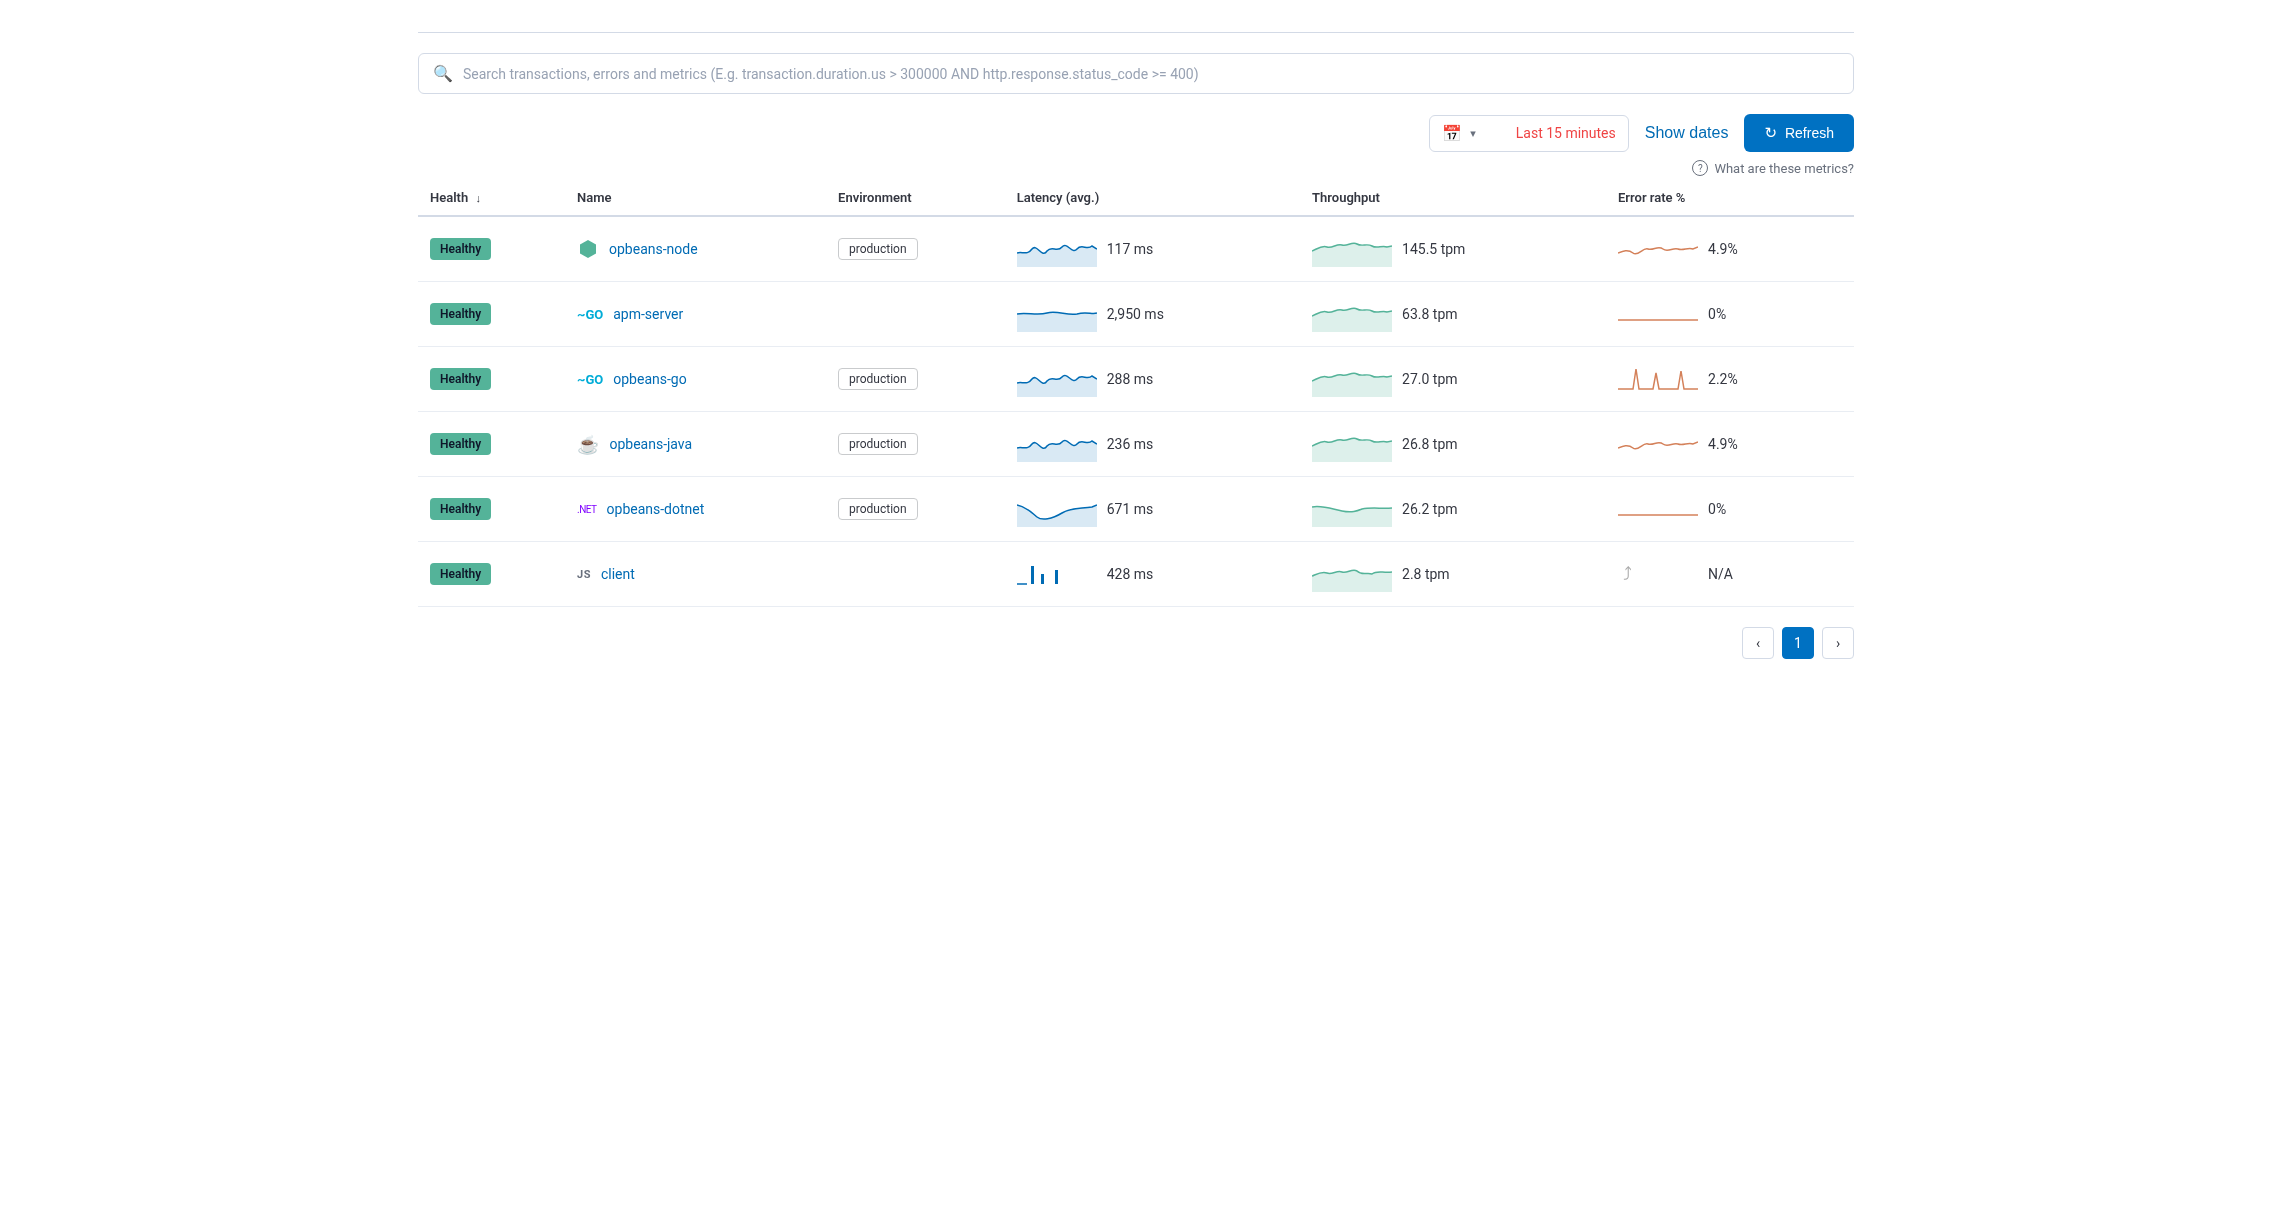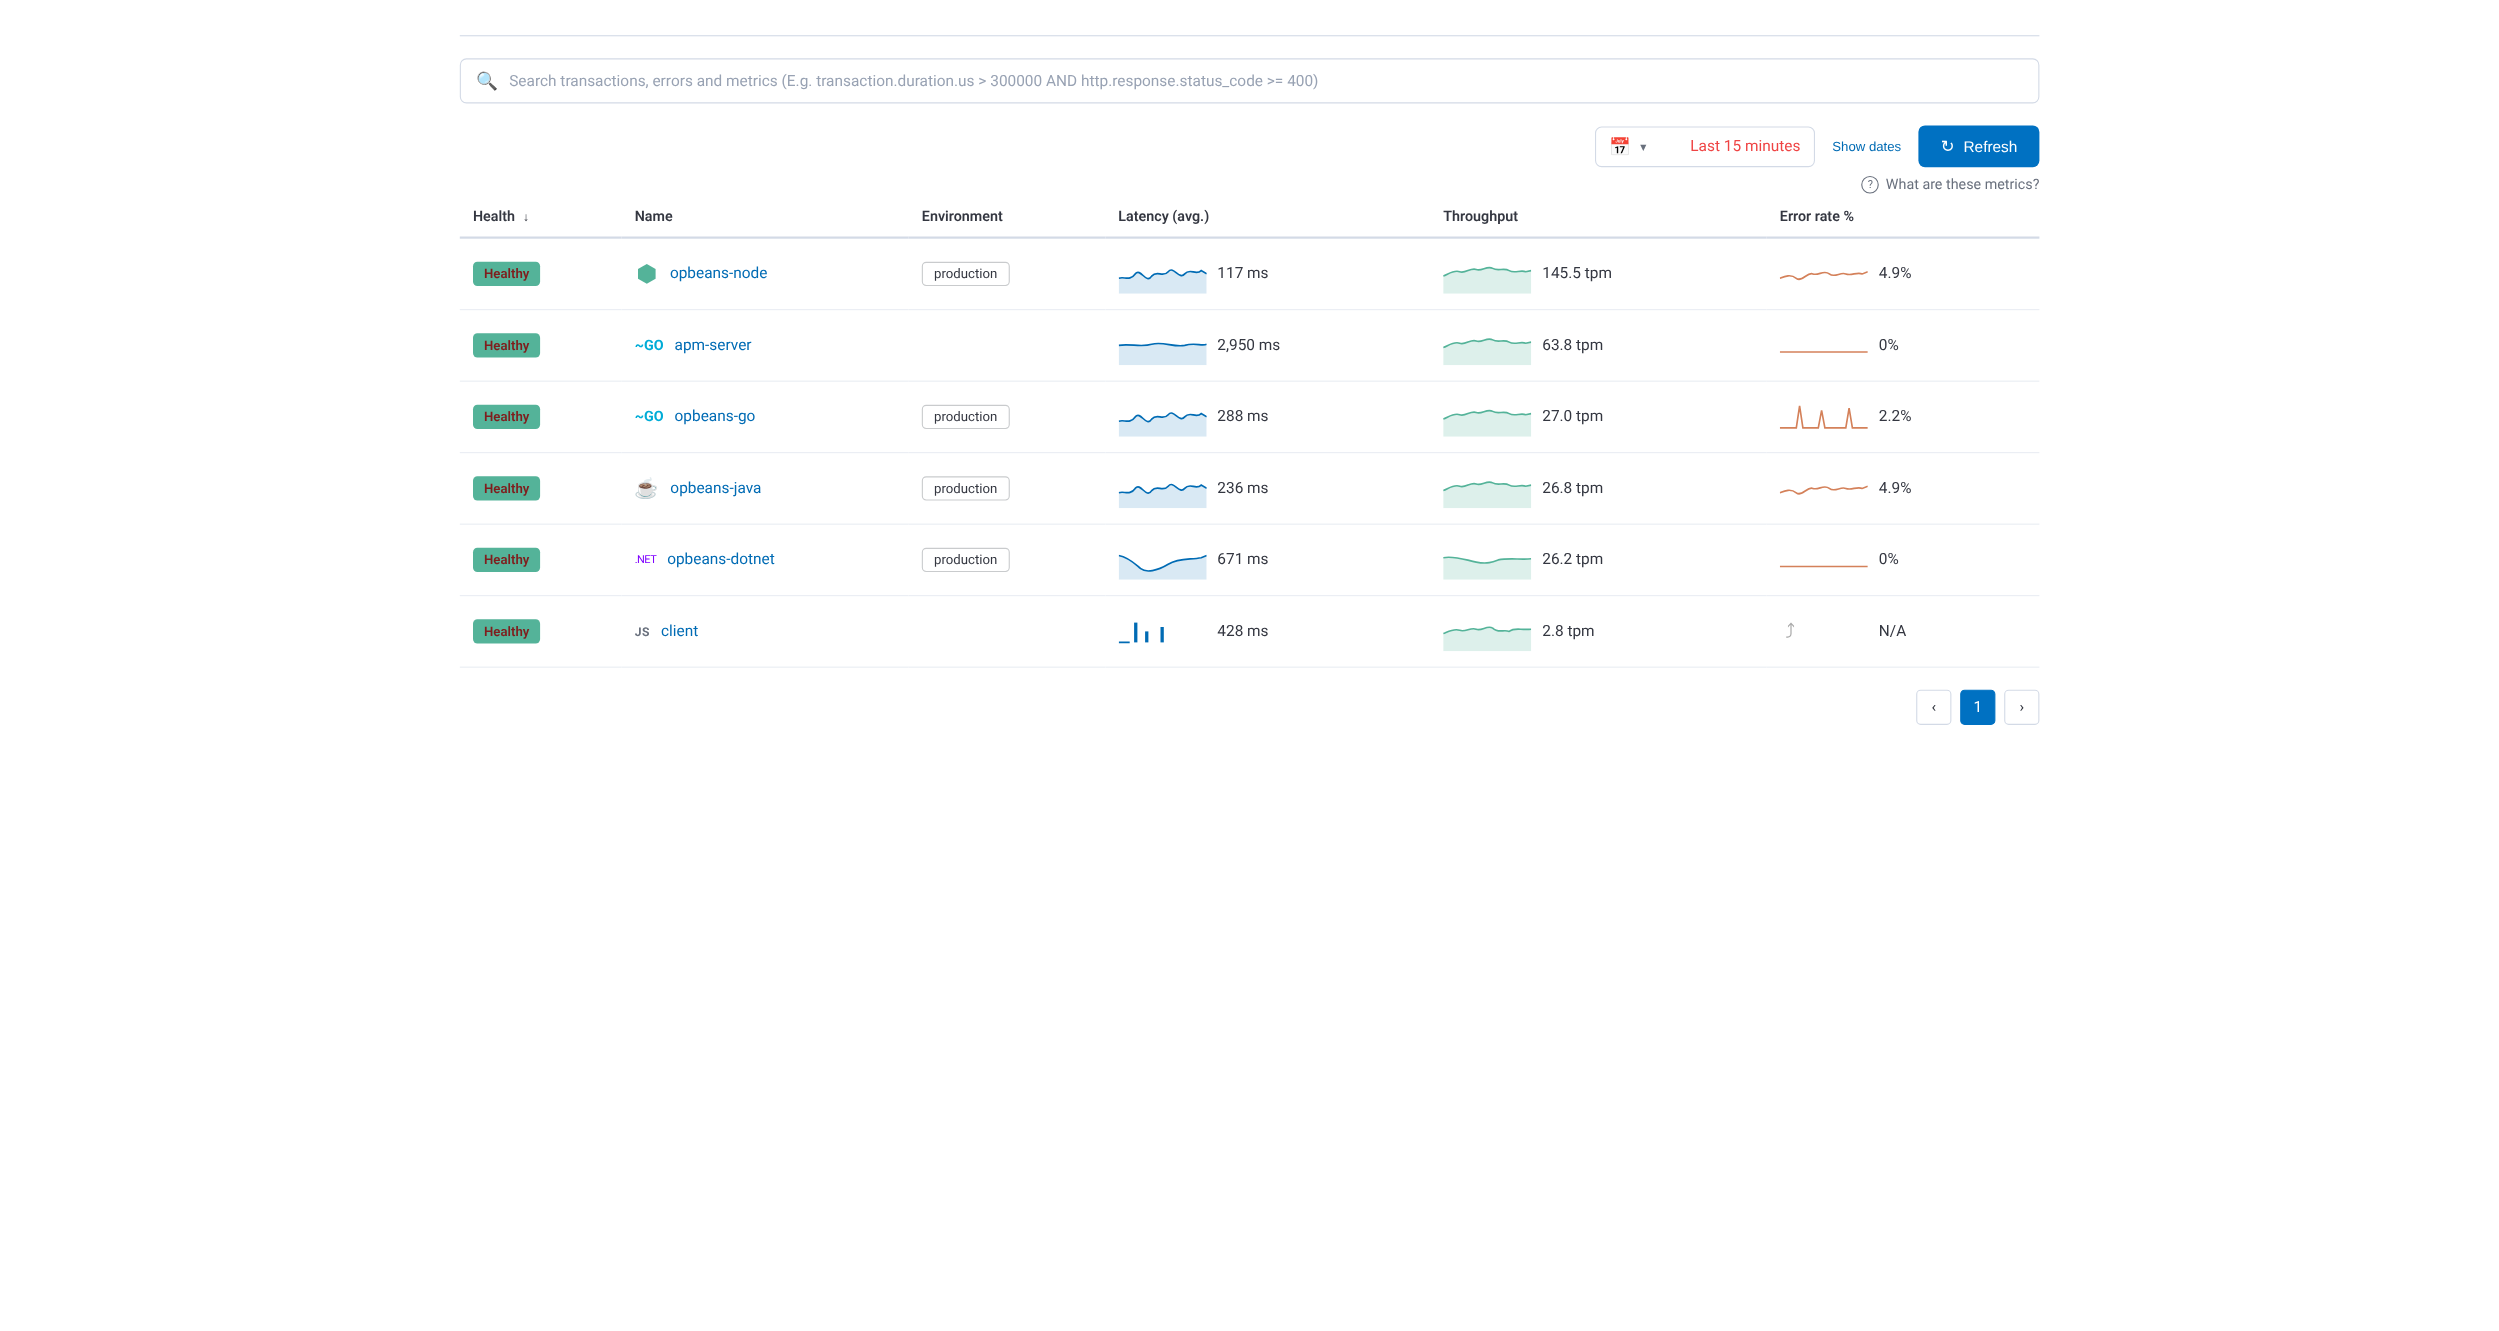--- a/index.html
+++ b/index.html
@@ -79,21 +79,21 @@
       border: 1px solid #d3dae6;
       border-radius: 6px;
       padding: 8px 12px;
       gap: 8px;
       cursor: pointer;
     }
     .cal-icon { color: #343741; font-size: 16px; }
     .time-text { font-size: 14px; color: #ef4444; margin-left: 32px; }
     .show-dates-btn {
       color: #006bb4;
-      font-size: 12px;
+      font-size: 16px;
       background: none;
       border: none;
       cursor: pointer;
       padding: 8px 4px;
     }
     .refresh-btn {
       background: #0071c2;
       color: #fff;
       border: none;
       border-radius: 6px;
@@ -134,21 +134,21 @@
     }
     .table th.sortable { cursor: pointer; }
     .table th .sort-arrow { margin-left: 4px; font-size: 11px; }
     .table td {
       padding: 14px 12px;
       border-bottom: 1px solid #e9edf3;
       vertical-align: middle;
     }
     .health-badge {
       background: #54b399;
-      color: #7f1d1d;
+      color: #0f172a;
       border-radius: 4px;
       padding: 4px 10px;
       font-size: 12px;
       font-weight: 600;
       display: inline-block;
     }
     .service-name-cell {
       display: flex;
       align-items: center;
       gap: 10px;

